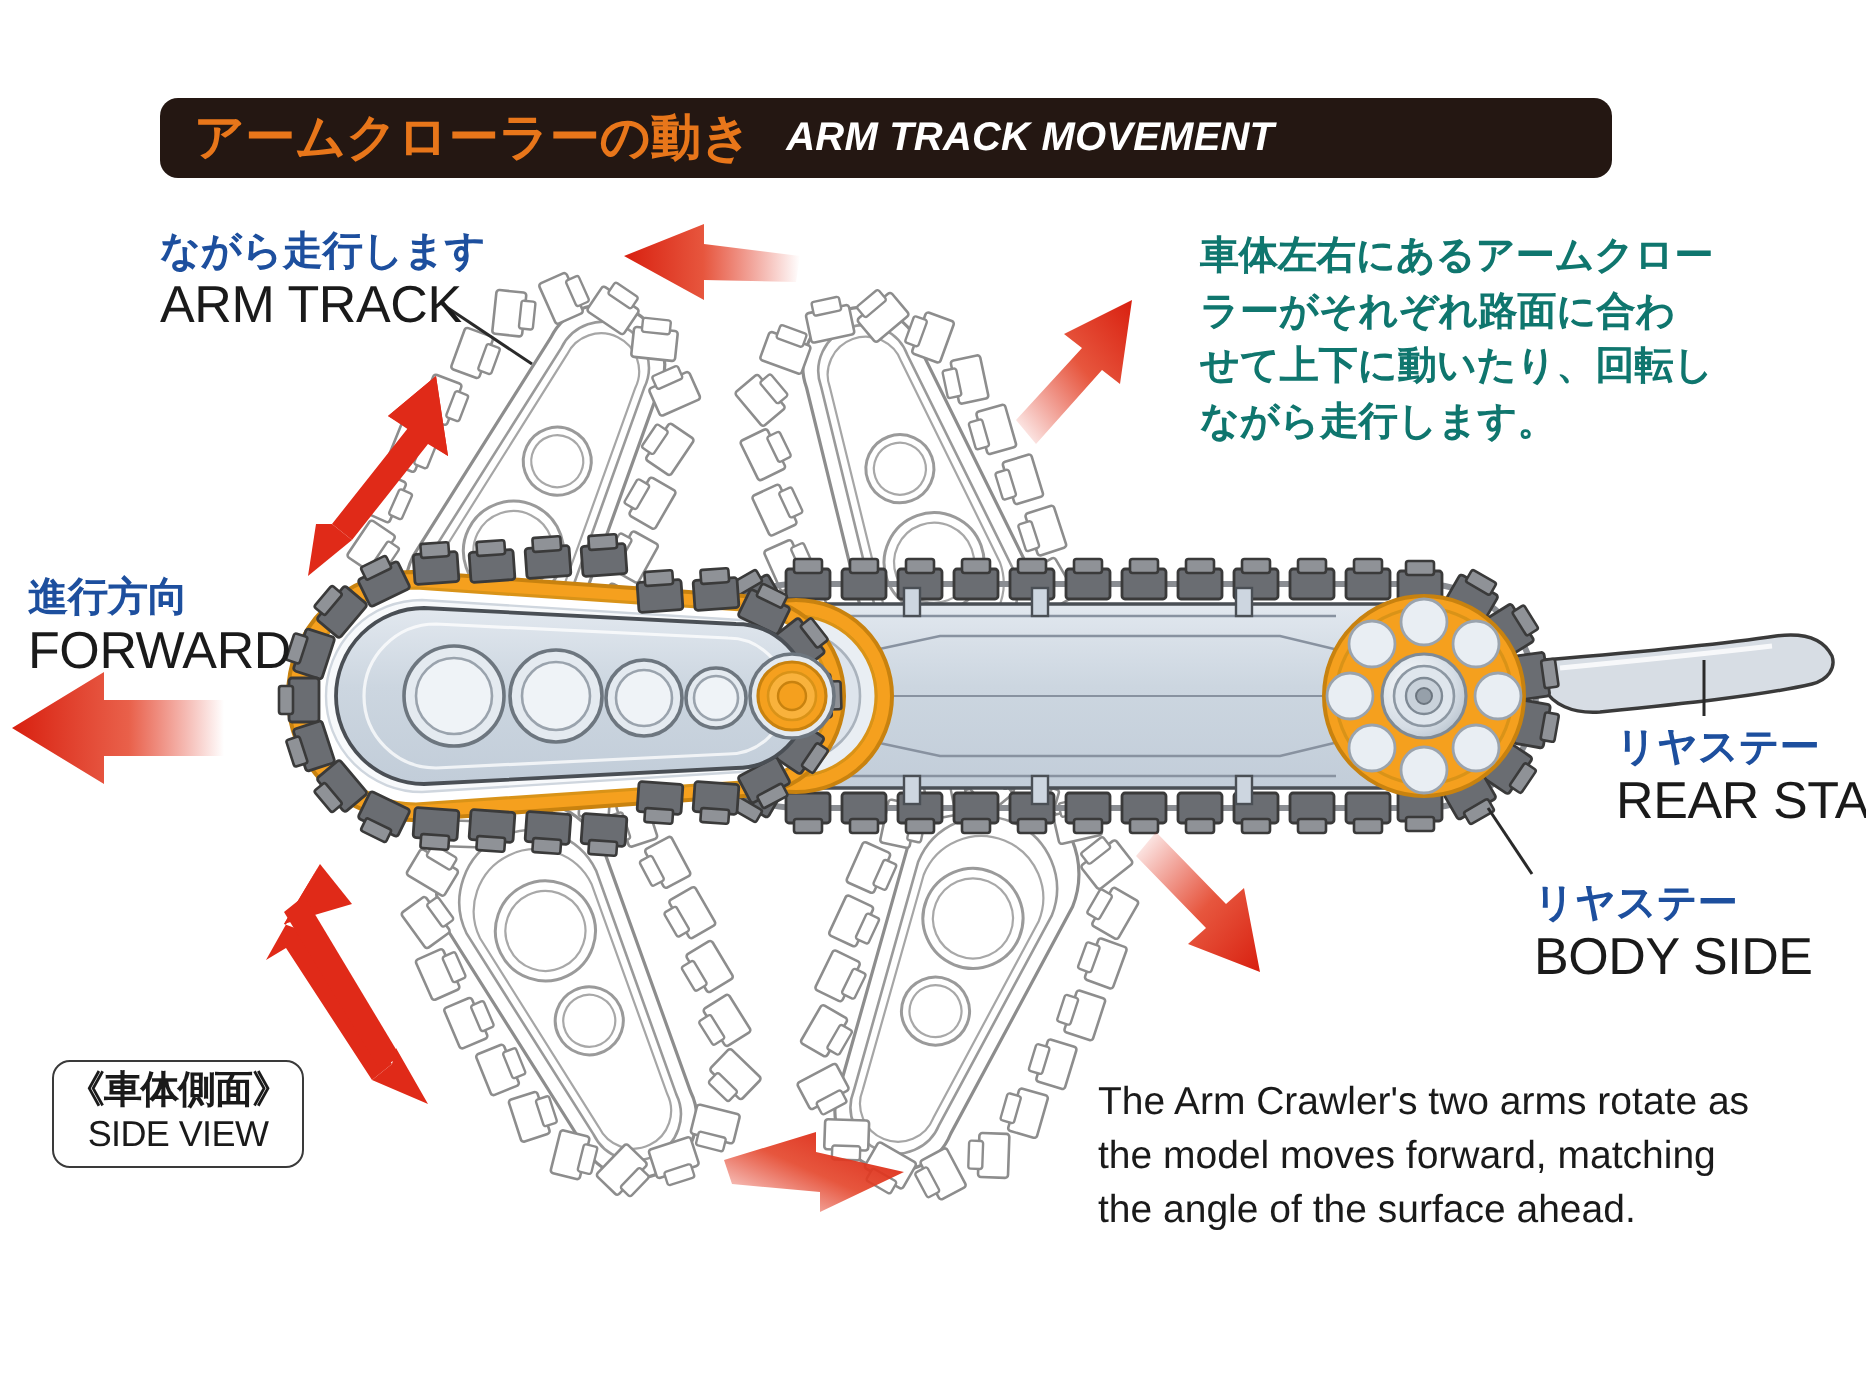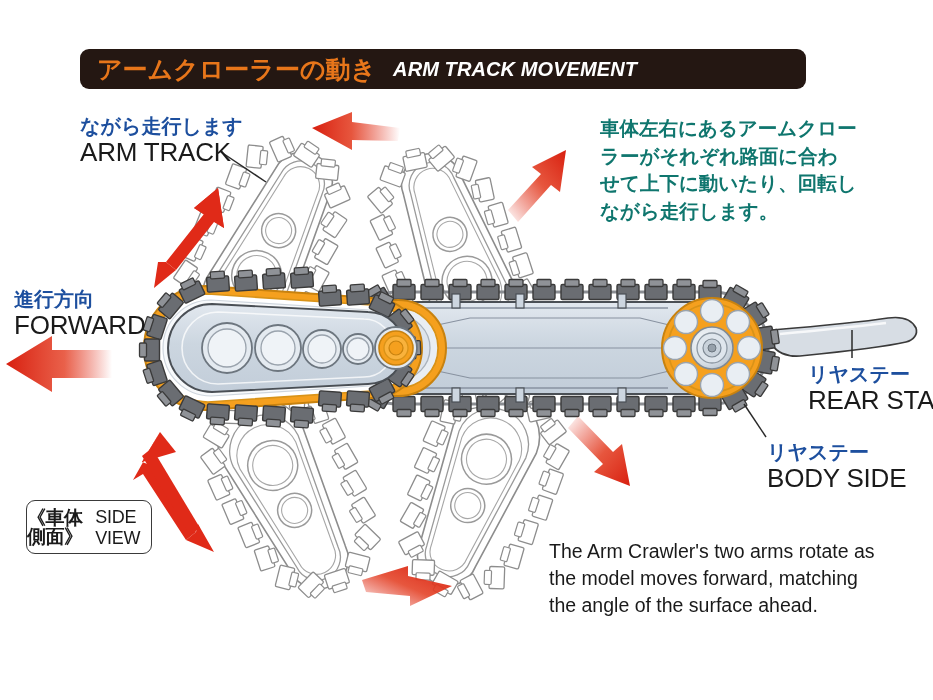--- a/index.html
+++ b/index.html
@@ -45,23 +45,23 @@
 
   
   #en-para{
     position:absolute;left:549px;top:538px;width:380px;
     color:#1a1a1a;font-size:19.5px;line-height:1.38;
   }
   #en-para div{white-space:nowrap;}
 
   
   #sideview{
-    position:absolute;left:26px;top:500px;width:124px;height:52px;
+    position:absolute;left:26px;top:530px;width:124px;height:52px;
     border:1.6px solid #3a3a3a;border-radius:9px;
-    display:flex;align-items:center;justify-content:center;
+    display:flex;flex-direction:column;align-items:center;justify-content:center;
     background:#fff;
   }
   #sideview .jp{color:#1a1a1a;font-size:19px;font-weight:700;line-height:1.0;letter-spacing:-.5px;}
   #sideview .en{color:#1a1a1a;font-size:18px;font-weight:400;line-height:1.15;margin-top:2px;letter-spacing:-.3px;}
 </style>
 </head>
 <body>
 
 <div id="stage">
 

